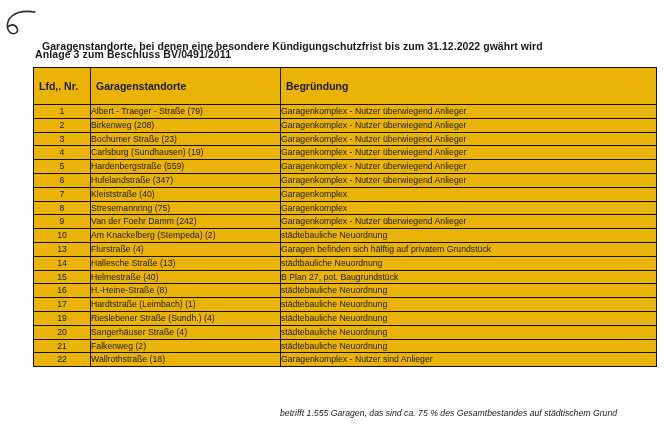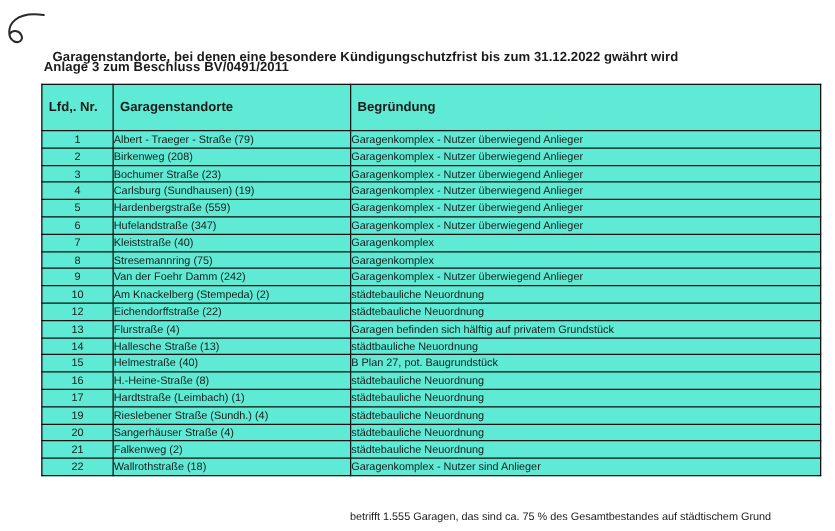--- a/index.html
+++ b/index.html
@@ -58,21 +58,21 @@
     position: absolute;
     left: 33px;
     top: 67px;
     width: 623px;
   }
 
   table.garage-table {
     border-collapse: collapse;
     table-layout: fixed;
     width: 623px;
-    background: #5eead4;
+    background: #eab308;
     padding-left: 20px;
   }
 
   table.garage-table th,
   table.garage-table td {
     border: 1px solid #111;
     padding: 0;
     vertical-align: middle;
   }
 
@@ -114,20 +114,21 @@
     white-space: nowrap;
     overflow: hidden;
   }
 
   .footnote {
     position: absolute;
     left: 280px;
     top: 408px;
     font-size: 8.7px;
     white-space: nowrap;
+    font-style: italic;
   }
 </style>
 </head>
 <body>
 
 <div class="page">
 
   <span class="curl-mark">
     <svg width="34" height="30" viewBox="0 0 34 30" xmlns="http://www.w3.org/2000/svg">
       <path d="M31 3 C24 2, 14 2, 8 7 C2 12, 2 21, 7 24 C11 26, 15 23, 13 19 C11 15, 6 15, 4 18" fill="none" stroke="#2a2a2a" stroke-width="1.6" stroke-linecap="round"></path>
@@ -197,25 +198,20 @@
             <td class="cell-nr">9</td>
             <td class="cell-ort">Van der Foehr Damm (242)</td>
             <td class="cell-beg">Garagenkomplex  - Nutzer überwiegend Anlieger</td>
           </tr>
           <tr>
             <td class="cell-nr">10</td>
             <td class="cell-ort">Am Knackelberg (Stempeda) (2)</td>
             <td class="cell-beg">städtebauliche Neuordnung</td>
           </tr>
           <tr>
-            <td class="cell-nr">12</td>
-            <td class="cell-ort">Eichendorffstraße (22)</td>
-            <td class="cell-beg">städtebauliche Neuordnung</td>
-          </tr>
-          <tr>
             <td class="cell-nr">13</td>
             <td class="cell-ort">Flurstraße (4)</td>
             <td class="cell-beg">Garagen befinden sich hälftig auf privatem Grundstück</td>
           </tr>
           <tr>
             <td class="cell-nr">14</td>
             <td class="cell-ort">Hallesche Straße (13)</td>
             <td class="cell-beg">städtbauliche Neuordnung</td>
           </tr>
           <tr>

